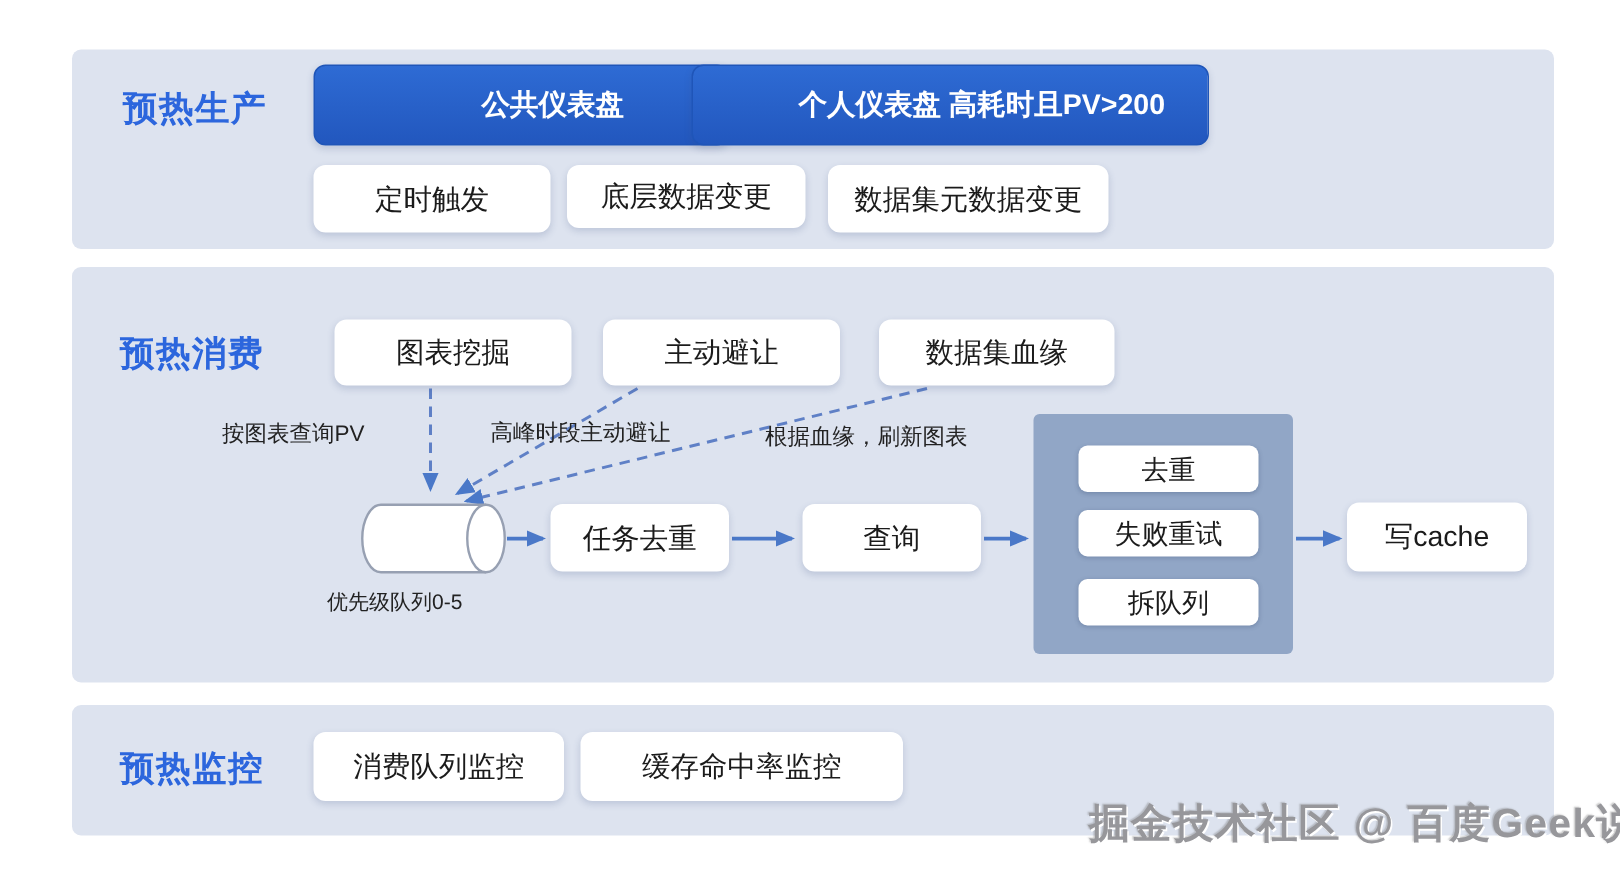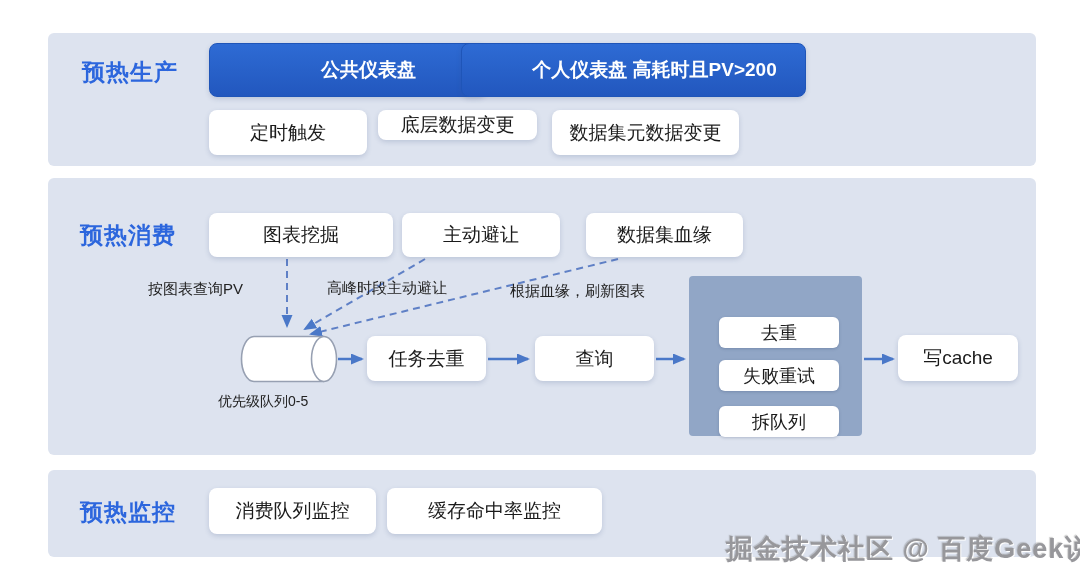--- a/index.html
+++ b/index.html
@@ -28,21 +28,21 @@
   }
   .annotation{
     position:absolute;font-size:15px;color:#222222;white-space:nowrap;
   }
   .worker-container{
     position:absolute;background:#91a6c6;border-radius:4px;
   }
   .worker-node{
     position:absolute;display:flex;align-items:center;justify-content:center;
     background:#ffffff;border-radius:6px;font-size:18px;color:#1b1b1b;
-    box-shadow:0 1px 3px rgba(40,60,100,0.25);white-space:nowrap;margin-top:20px;
+    box-shadow:0 1px 3px rgba(40,60,100,0.25);white-space:nowrap;
   }
   .cylinder{position:absolute;}
   .queue-label{
     position:absolute;font-size:14px;color:#222222;white-space:nowrap;
   }
   .connector-layer{
     position:absolute;left:0;top:0;width:1080px;height:584px;
     pointer-events:none;
   }
   .watermark{
@@ -77,24 +77,24 @@
     <line x1="618" y1="259" x2="311" y2="334" stroke="#5f80c6" stroke-width="2" stroke-dasharray="7 5" marker-end="url(#ah)"></line>
   </svg>
 
   <div class="section-label" style="left:82px;top:57px">预热生产</div>
   <div class="section-label" style="left:80px;top:220px">预热消费</div>
   <div class="section-label" style="left:80px;top:497px">预热监控</div>
 
   <div class="node blue" style="left:209px;top:43px;width:233px;height:52px">公共仪表盘</div>
   <div class="node blue" style="left:461px;top:43px;width:301px;height:52px">个人仪表盘 高耗时且PV&gt;200</div>
   <div class="node" style="left:209px;top:110px;width:158px;height:45px">定时触发</div>
-  <div class="node" style="left:378px;top:110px;width:159px;height:30px">底层数据变更</div>
+  <div class="node" style="left:378px;top:110px;width:159px;height:42px">底层数据变更</div>
   <div class="node" style="left:552px;top:110px;width:187px;height:45px">数据集元数据变更</div>
 
-  <div class="node" style="left:209px;top:213px;width:184px;height:44px">图表挖掘</div>
+  <div class="node" style="left:223px;top:213px;width:158px;height:44px">图表挖掘</div>
   <div class="node" style="left:402px;top:213px;width:158px;height:44px">主动避让</div>
   <div class="node" style="left:586px;top:213px;width:157px;height:44px">数据集血缘</div>
 
   <div class="annotation" style="left:148px;top:280px">按图表查询PV</div>
   <div class="annotation" style="left:327px;top:279px">高峰时段主动避让</div>
   <div class="annotation" style="left:510px;top:282px">根据血缘，刷新图表</div>
 
   <svg class="cylinder" style="left:240px;top:335px" width="98" height="48" viewBox="0 0 98 48">
     <path d="M84,1.5 L14,1.5 A12.5,22.5 0 0 0 14,46.5 L84,46.5" fill="#ffffff" stroke="#97a0b2" stroke-width="1.6"></path>
     <ellipse cx="84" cy="24" rx="12.5" ry="22.5" fill="#ffffff" stroke="#97a0b2" stroke-width="1.6"></ellipse>

